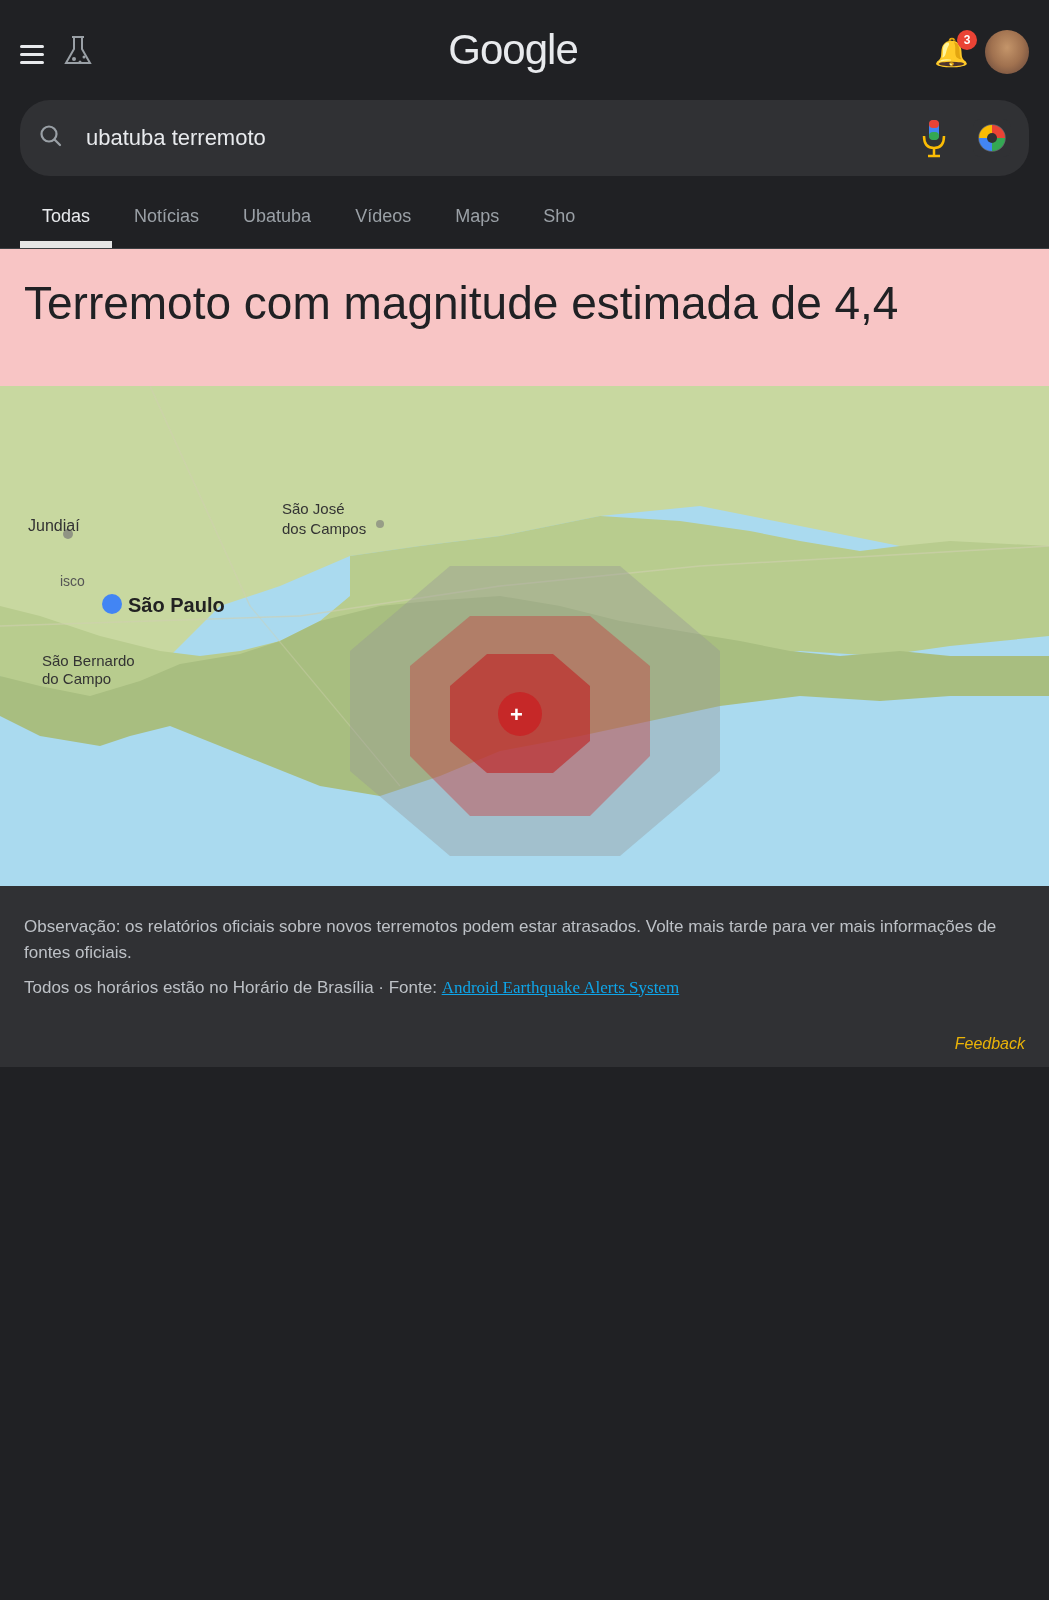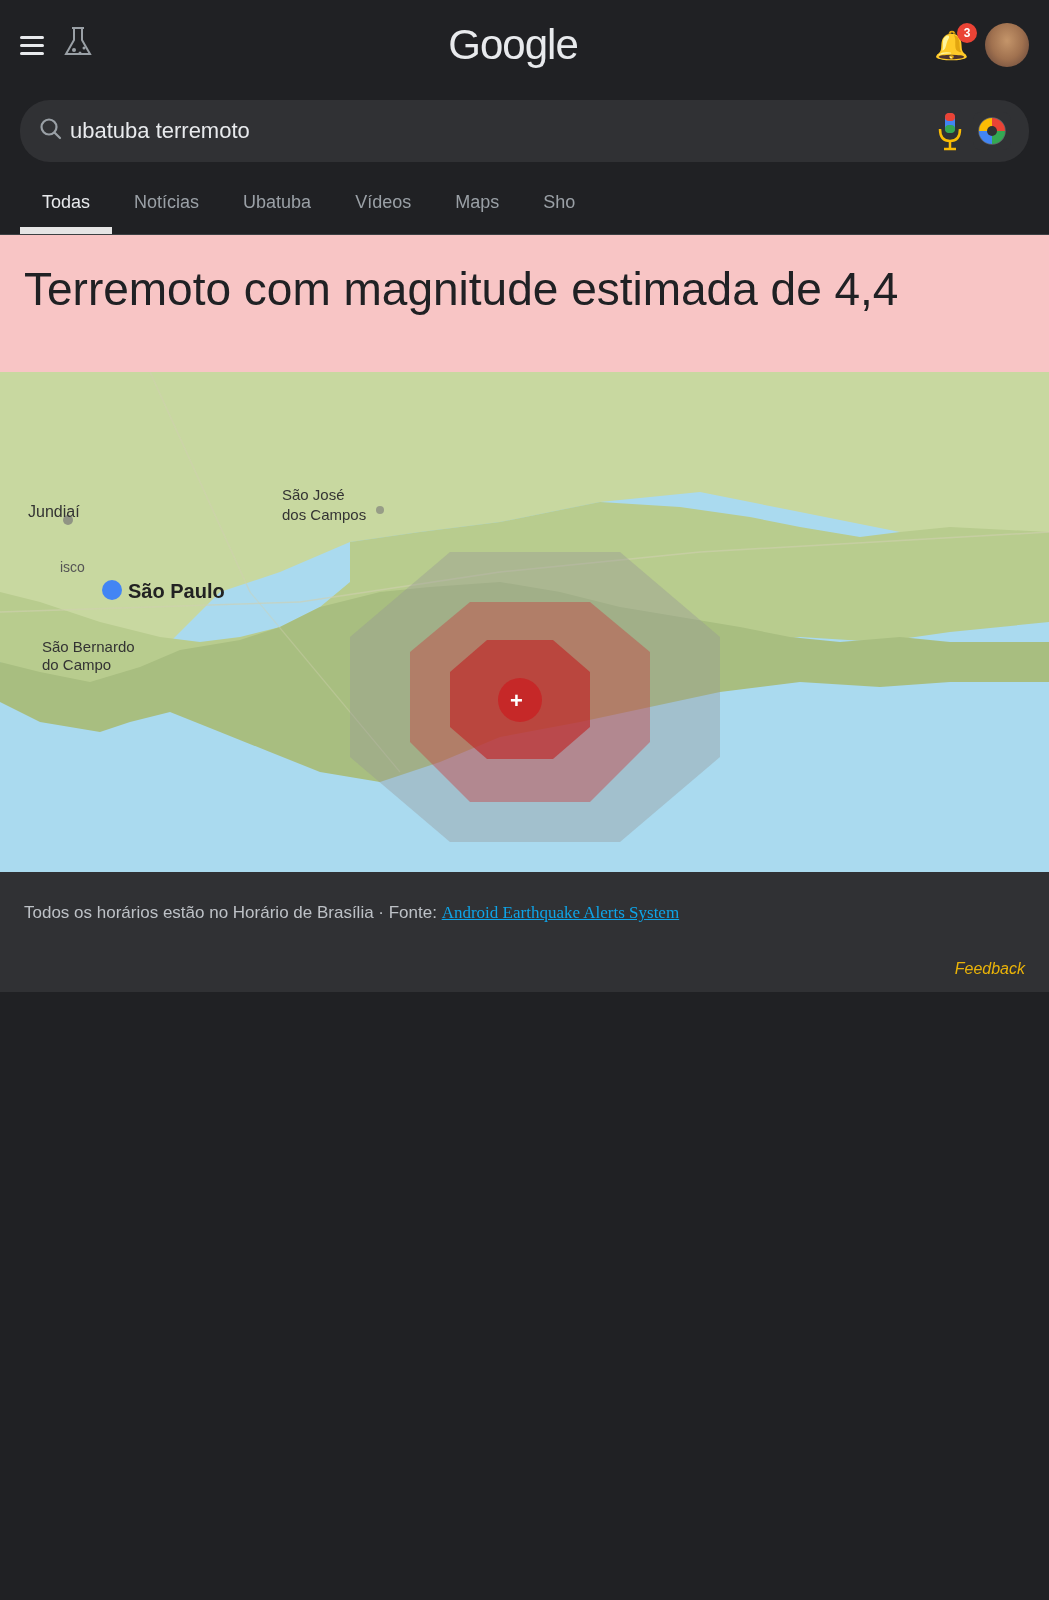--- a/index.html
+++ b/index.html
@@ -11,21 +11,21 @@
       font-family: 'Arial', sans-serif;
       width: 1049px;
       min-height: 1600px;
       overflow-x: hidden;
     }
 
     
     .header {
       background: #202124;
       display: flex;
-      align-items: center;
+      align-items: flex-end;
       padding: 16px 20px;
       gap: 16px;
       height: 90px;
     }
     .header-left {
       display: flex;
       align-items: center;
       gap: 20px;
     }
     .hamburger-icon {
@@ -102,22 +102,22 @@
     .search-bar-container {
       background: #202124;
       padding: 10px 20px 16px;
     }
     .search-bar {
       background: #303134;
       border-radius: 30px;
       display: flex;
       align-items: center;
       padding: 0 18px;
-      height: 62px;
-      gap: 8px;
+      height: 76px;
+      gap: 24px;
     }
     .search-icon-svg {
       color: #9aa0a6;
       font-size: 22px;
     }
     .search-input-text {
       flex: 1;
       font-size: 22px;
       color: #e8eaed;
       background: transparent;
@@ -353,20 +353,21 @@
 
     <polygon points="487,268 553,268 590,300 590,355 553,387 487,387 450,355 450,300" fill="rgba(190,40,40,0.65)" stroke="none"></polygon>
 
     <circle cx="520" cy="328" r="22" fill="#c62828"></circle>
     <text x="510" y="336" fill="white" font-size="22" font-weight="bold" font-family="Arial">+</text>
 
   </svg>
 </div>
 
 <div class="note-section">
+  <p class="note-text">Observação: os relatórios oficiais sobre novos terremotos podem estar atrasados. Volte mais tarde para ver mais informações de fontes oficiais.</p>
   <p class="note-source">
     <span>Todos os horários estão no Horário de Brasília · Fonte: </span><a class="source-link">Android Earthquake Alerts System</a>
   </p>
 </div>
 
 <div class="feedback-row">
   <span class="feedback-text">Feedback</span>
 </div>
 
 </body></html>

